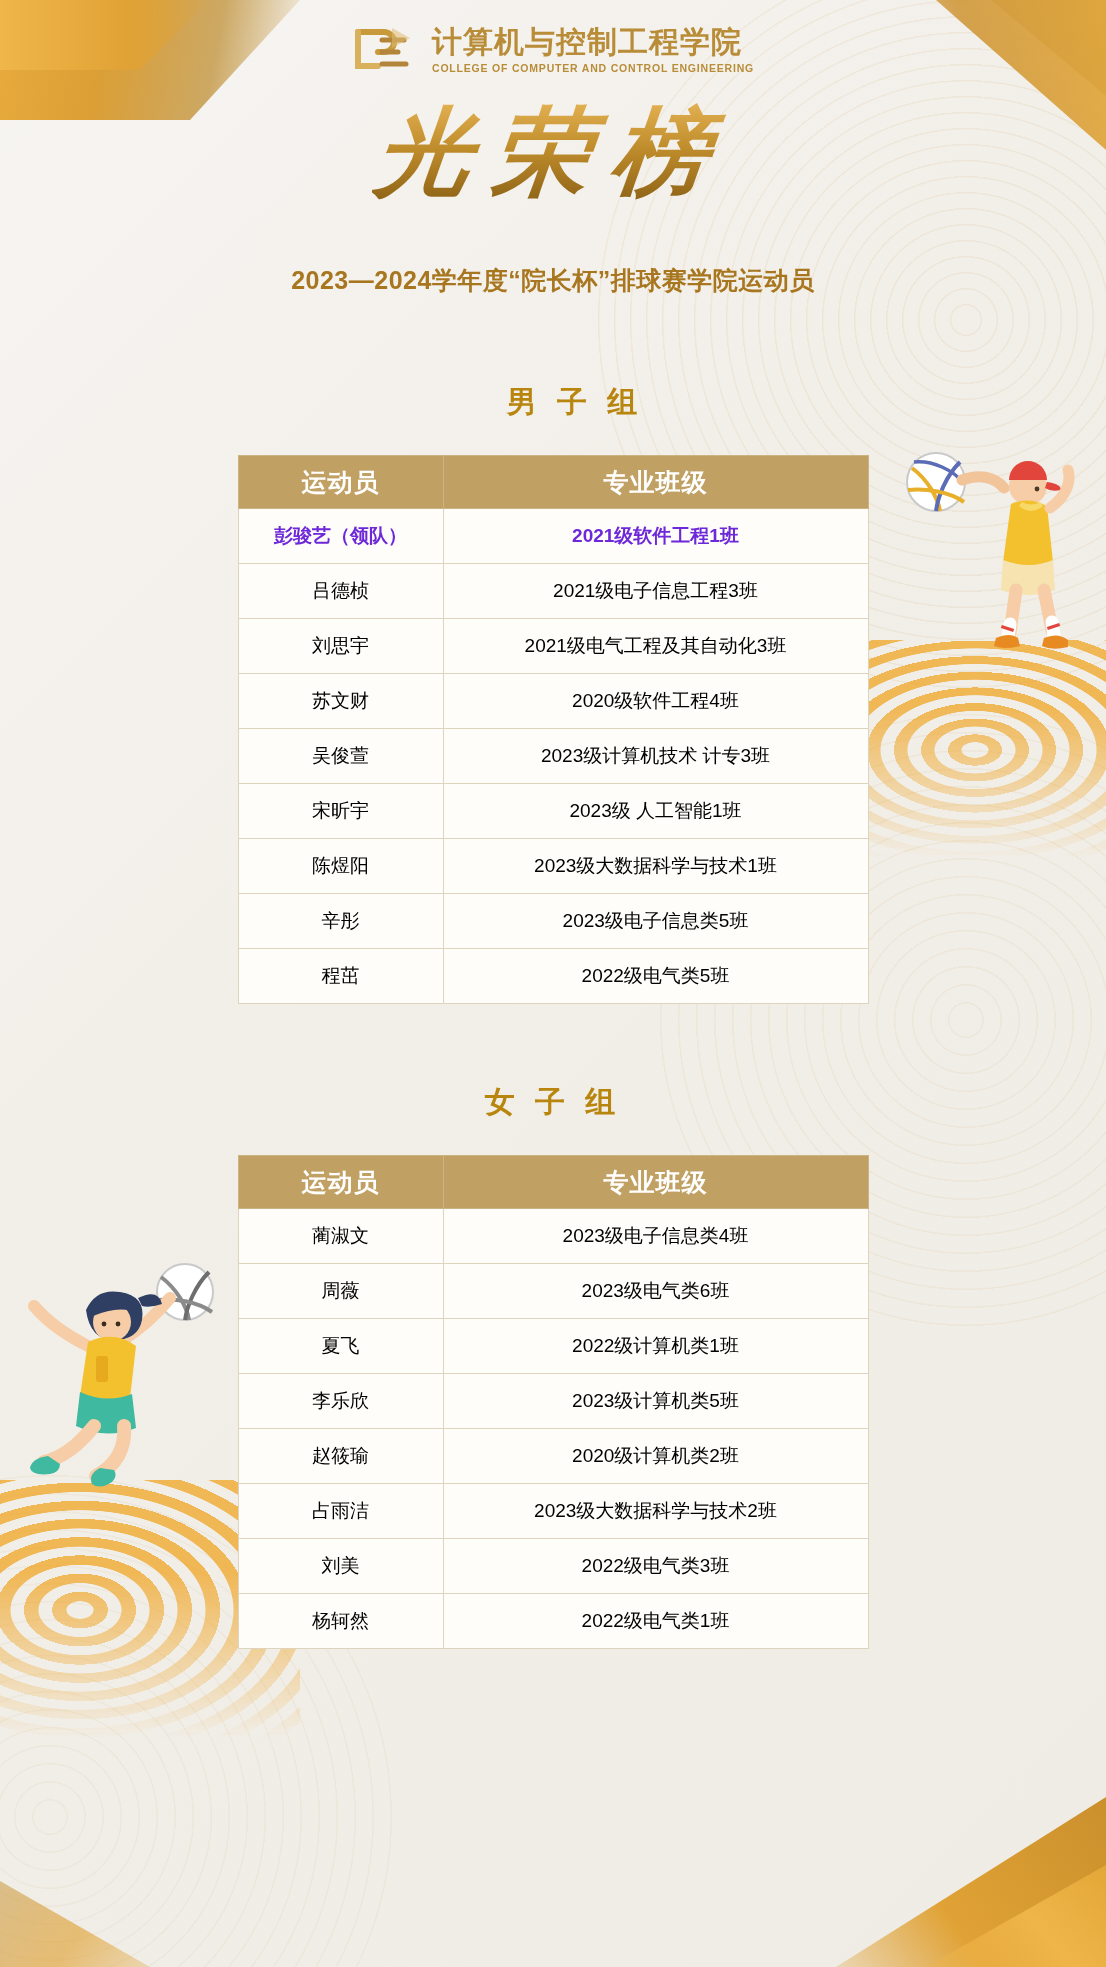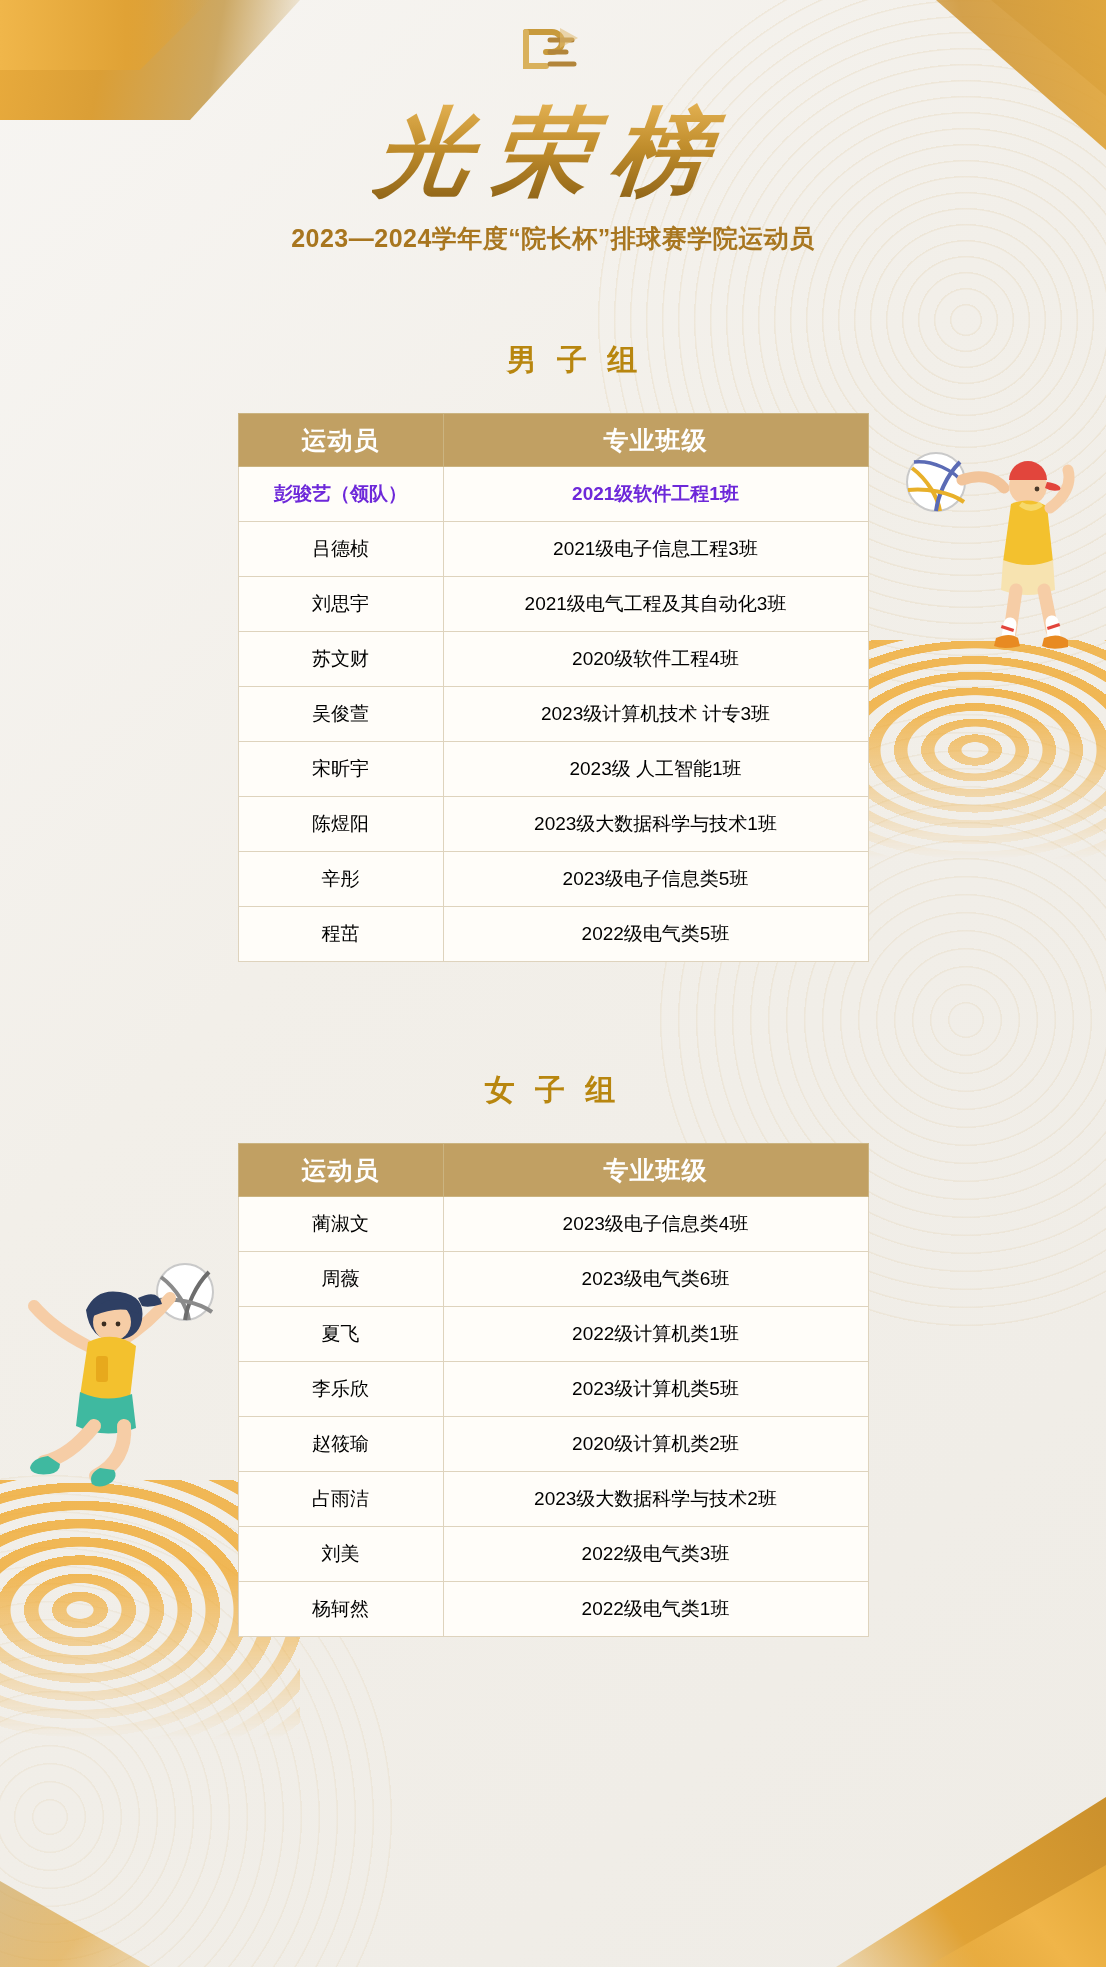--- a/index.html
+++ b/index.html
@@ -214,35 +214,36 @@
     -webkit-background-clip: text;
     background-clip: text;
     color: transparent;
     display: inline-block;
     transform: skewX(-6deg);
     line-height: 1.05;
   }
 
   .subtitle {
     text-align: center;
+    margin-top: 42px;
     font-size: 25px;
     font-weight: 700;
     color: #a8761f;
     letter-spacing: 0.5px;
   }
 
   .group-title {
     text-align: center;
     font-size: 30px;
     font-weight: 700;
     color: #b8860f;
     letter-spacing: 6px;
   }
   .group-title.men { margin-top: 85px; padding-left: 44px; }
-  .group-title.women { margin-top: 108px; }
+  .group-title.women { margin-top: 78px; }
 
   table.roster {
     border-collapse: collapse;
     width: 630px;
     margin: 32px auto 0 auto;
     background: rgba(255,255,255,0.88);
     table-layout: fixed;
   }
   table.roster th {
     background: #c1a063;
@@ -377,20 +378,24 @@
     <div class="logo-mark">
       <svg width="66" height="56" viewBox="0 0 66 56" xmlns="http://www.w3.org/2000/svg">
         <path d="M6 10 h26 a10 10 0 0 1 0 20 h-6" fill="none" stroke="#c89a3c" stroke-width="6" stroke-linecap="round"></path>
         <path d="M6 10 v34 h20" fill="none" stroke="#d9b15c" stroke-width="6" stroke-linecap="round"></path>
         <path d="M30 18 h22" stroke="#b2853a" stroke-width="5" stroke-linecap="round"></path>
         <path d="M30 30 h16" stroke="#b2853a" stroke-width="5" stroke-linecap="round"></path>
         <path d="M30 42 h24" stroke="#b2853a" stroke-width="5" stroke-linecap="round"></path>
         <path d="M40 6 l18 10 l-18 10 z" fill="#e0bb72" opacity=".55"></path>
       </svg>
     </div>
+    <div class="logo-text-wrap">
+      <div class="logo-cn">计算机与控制工程学院</div>
+      <div class="logo-en">COLLEGE OF COMPUTER AND CONTROL ENGINEERING</div>
+    </div>
   </div>
 
   <div class="hero">
     <div class="hero-title">光荣榜</div>
   </div>
 
   <div class="subtitle">2023—2024学年度“院长杯”排球赛学院运动员</div>
 
   <div class="group-title men">男 子 组</div>
 

